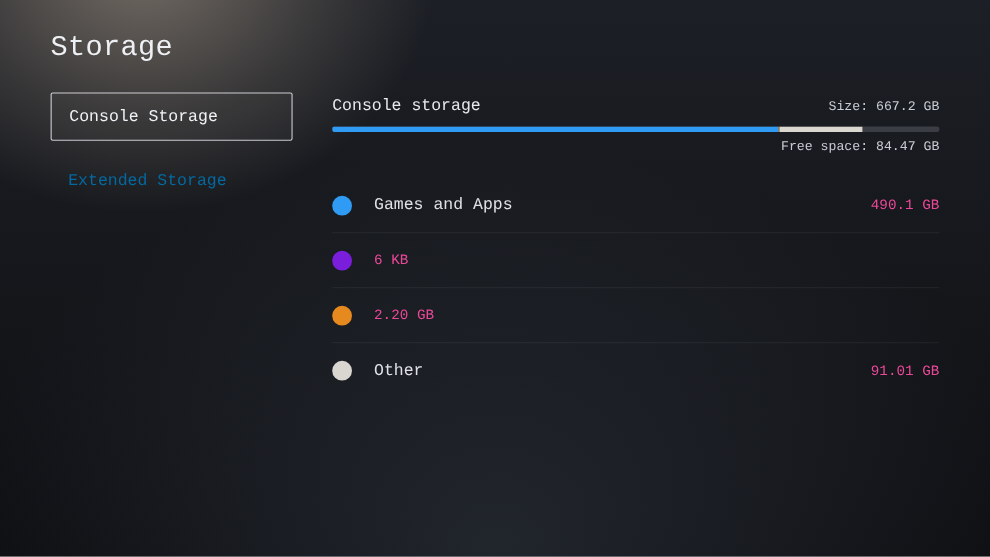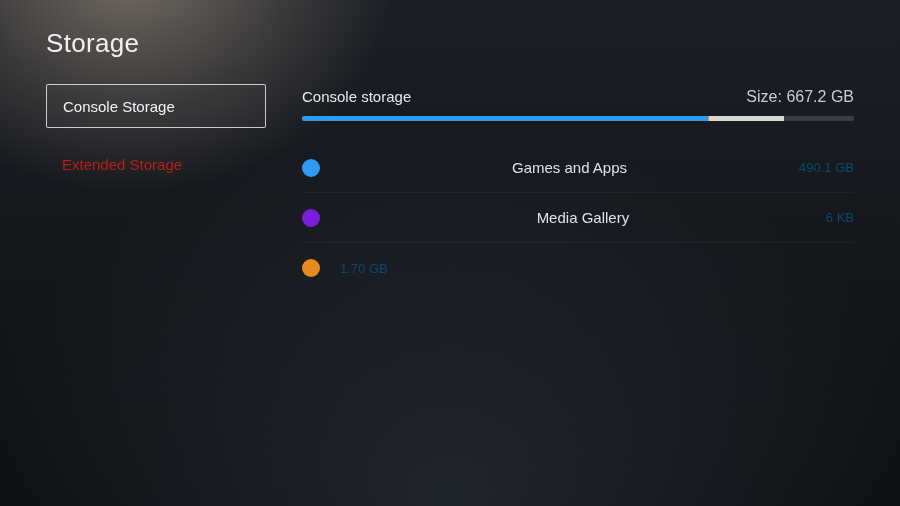--- a/index.html
+++ b/index.html
@@ -1,15 +1,15 @@
 <!DOCTYPE html>
 <html><head>
 <meta charset="utf-8">
 <style>
-  * { margin: 0; padding: 0; box-sizing: border-box; }
+  * { margin: 0; padding: 0; box-sizing: border-box; font-family: Liberation Mono, monospace; }
   html, body { width: 900px; height: 506px; overflow: hidden; }
   body {
     font-family: -apple-system, BlinkMacSystemFont, "Segoe UI", Arial, sans-serif;
     font-weight: 300;
     color: #d9dbe0;
     background:
       radial-gradient(ellipse 380px 320px at 130px -30px, rgba(255,230,200,0.38), rgba(255,230,200,0.12) 45%, rgba(0,0,0,0) 70%),
       radial-gradient(ellipse 720px 520px at 450px 500px, rgba(70,80,95,0.35), rgba(0,0,0,0) 70%),
       linear-gradient(180deg, #1c1f25 0%, #14161a 55%, #0d0e11 100%);
   }
@@ -32,21 +32,21 @@
     display: flex;
     flex-direction: column;
     gap: 14px;
   }
   .sidebar-item {
     height: 44px;
     display: flex;
     align-items: center;
     padding: 0 16px;
     font-size: 15px;
-    color: #b91c1c;
+    color: #0369a1;
     border-radius: 2px;
   }
   .sidebar-item.selected {
     border: 1.5px solid rgba(230,232,238,0.85);
     color: #f0f2f6;
     background: rgba(255,255,255,0.02);
   }
 
   .main {
     position: absolute;
@@ -55,21 +55,21 @@
     width: 552px;
   }
 
   .section-header {
     display: flex;
     justify-content: space-between;
     align-items: baseline;
     margin-bottom: 10px;
   }
   .section-header .title { font-size: 15px; color: #e7e9ee; }
-  .section-header .size  { font-size: 16px; color: #c9ccd4; }
+  .section-header .size  { font-size: 12px; color: #c9ccd4; }
 
   .bar {
     position: relative;
     width: 100%;
     height: 5px;
     background: #3a3d44;
     border-radius: 2px;
     overflow: hidden;
   }
   .seg {
@@ -83,32 +83,31 @@
     color: #c9ccd4;
     margin-top: 6px;
   }
 
   .categories { margin-top: 22px; }
   .cat-row {
     display: flex;
     align-items: center;
     height: 50px;
     border-bottom: 1px solid rgba(255,255,255,0.05);
-    text-align: center;
   }
   .cat-row:last-child { border-bottom: none; }
   .dot {
     width: 18px;
     height: 18px;
     border-radius: 50%;
     margin-right: 20px;
     flex-shrink: 0;
   }
   .cat-label { flex: 1; font-size: 15px; color: #dfe1e7; }
-  .cat-value { font-size: 13px; color: #0c4a6e; }
+  .cat-value { font-size: 13px; color: #ec4899; }
 </style>
 </head>
 <body>
 
 <h1 class="page-title">Storage</h1>
 
 <nav class="sidebar">
   <div class="sidebar-item selected">
     <span>Console Storage</span>
   </div>
@@ -127,35 +126,43 @@
     </span>
   </div>
 
   <div class="bar">
     <div class="seg" style="left:0%;width:73.5%;background:#2f9bf4;"></div>
     <div class="seg" style="left:73.5%;width:0%;background:#7a1edb;"></div>
     <div class="seg" style="left:73.5%;width:0.3%;background:#e68a1f;"></div>
     <div class="seg" style="left:73.8%;width:13.6%;background:#d9d7d0;"></div>
   </div>
 
+  <div class="freespace">
+    <span>Free space:</span>
+    <span>84.47 GB</span>
+  </div>
 
   <div class="categories">
 
     <div class="cat-row">
       <span class="dot" style="background:#2f9bf4;"></span>
       <span class="cat-label">Games and Apps</span>
       <span class="cat-value">490.1 GB</span>
     </div>
 
     <div class="cat-row">
       <span class="dot" style="background:#7a1edb;"></span>
-      <span class="cat-label">Media Gallery</span>
       <span class="cat-value">6 KB</span>
     </div>
 
     <div class="cat-row">
       <span class="dot" style="background:#e68a1f;"></span>
-      <span class="cat-value">1.70 GB</span>
+      <span class="cat-value">2.20 GB</span>
     </div>
 
+    <div class="cat-row">
+      <span class="dot" style="background:#d9d7d0;"></span>
+      <span class="cat-label">Other</span>
+      <span class="cat-value">91.01 GB</span>
+    </div>
 
   </div>
 </section>
 
 </body></html>

